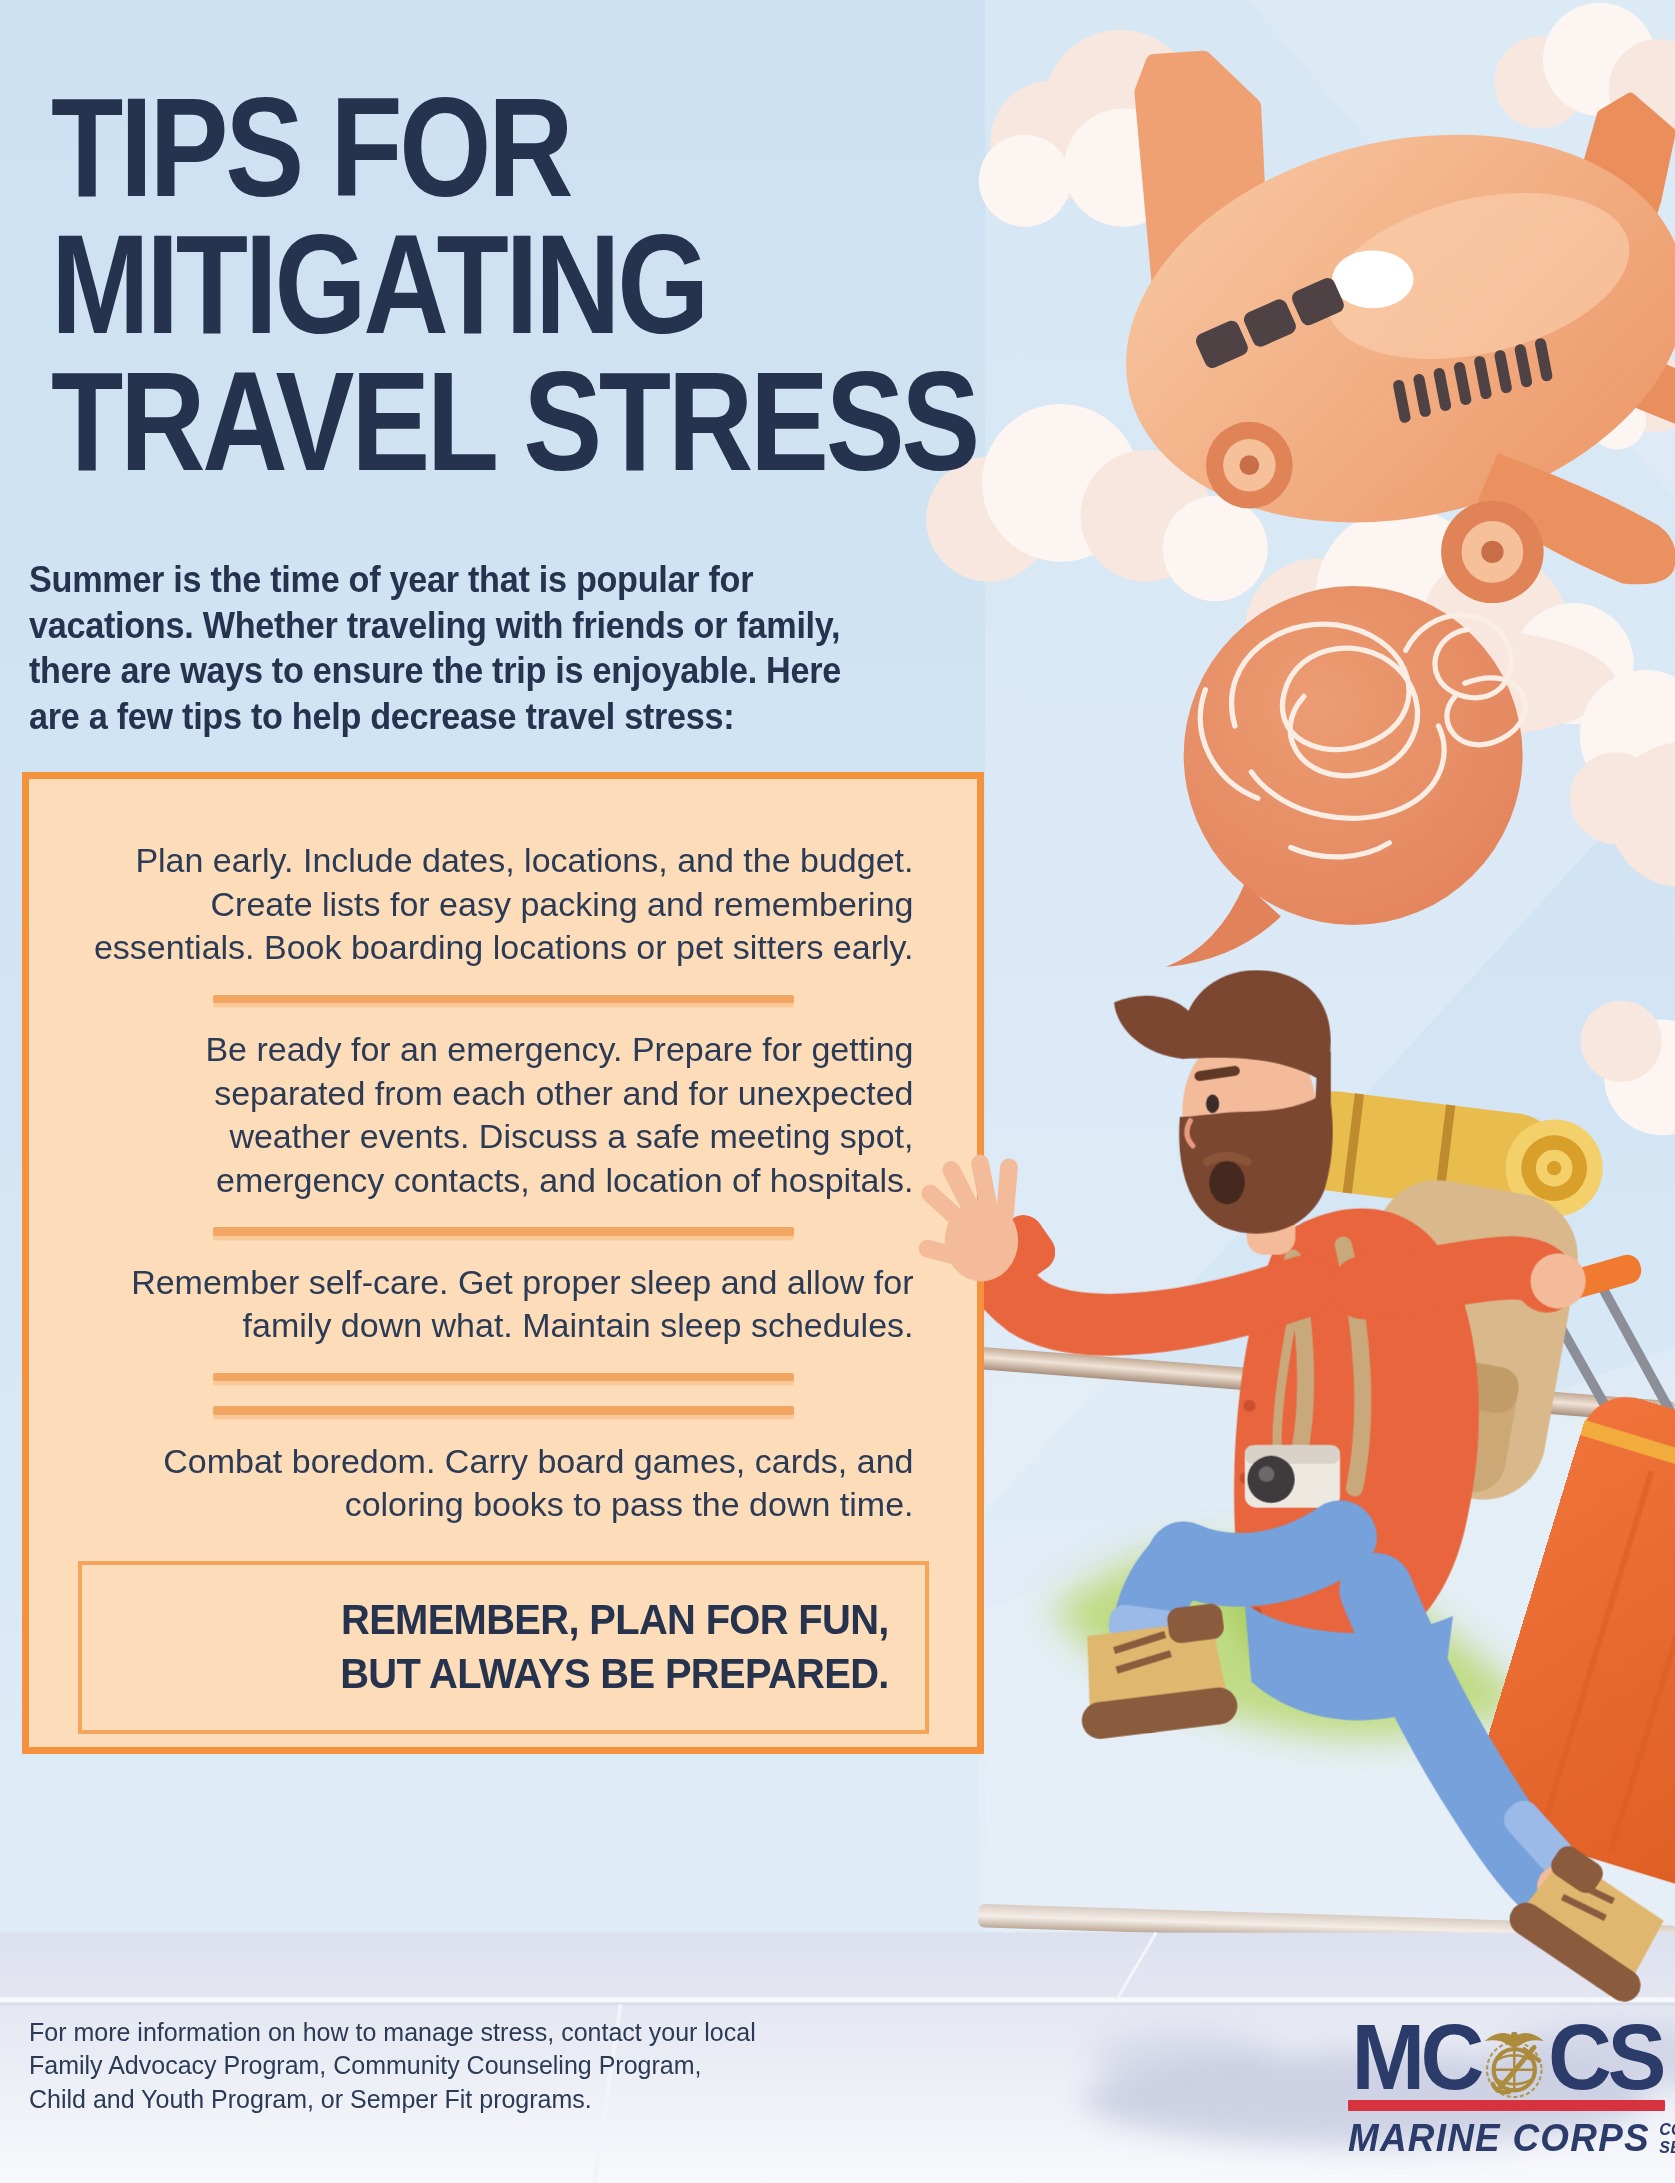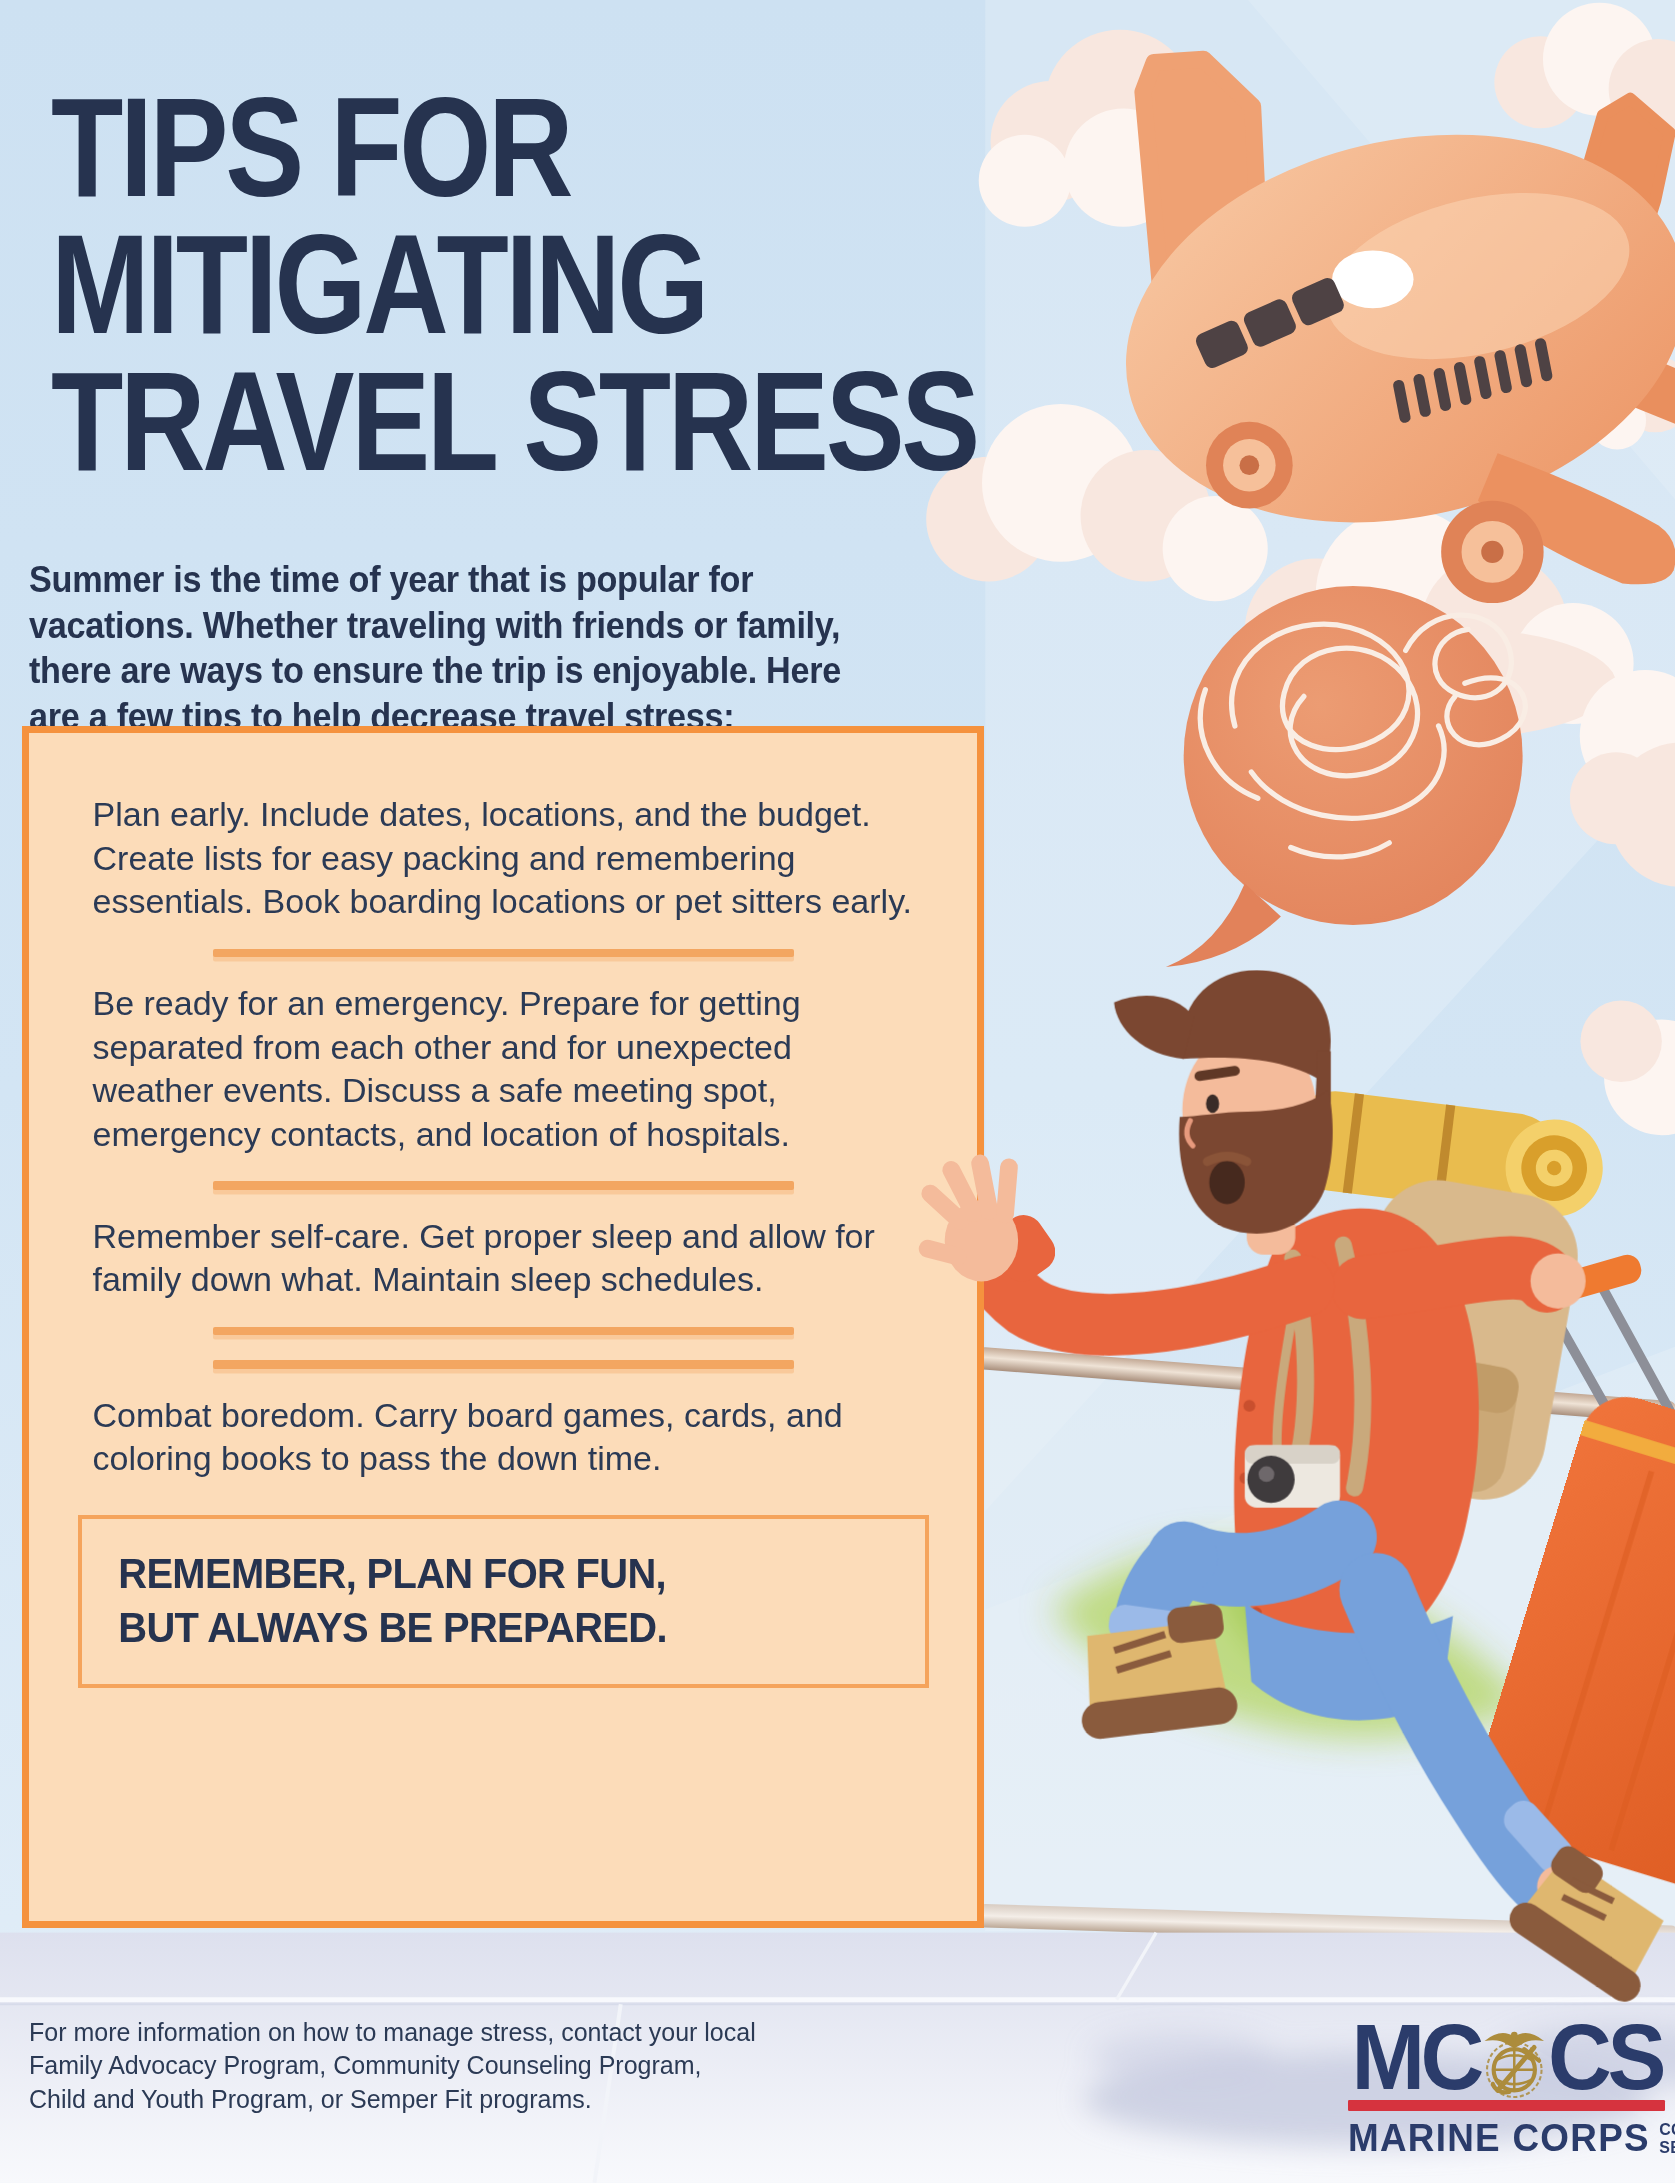--- a/index.html
+++ b/index.html
@@ -10,40 +10,40 @@
   }
   .scene{position:absolute;left:0;top:0;z-index:1;}
   .hand-overlay{position:absolute;left:917px;top:1145px;z-index:3;}
   .layer{position:absolute;z-index:2;}
 
   .title{left:51px;top:79px;font-size:141px;font-weight:bold;line-height:0.97;
     letter-spacing:-4px;transform:scaleX(.84);transform-origin:left top;color:#26334F;}
   .intro{left:29px;top:557px;font-size:36px;font-weight:bold;line-height:1.27;
     letter-spacing:-0.3px;transform:scaleX(.95);transform-origin:left top;color:#26334F;}
 
-  .tips-box{left:22px;top:726px;width:962px;height:1202px;box-sizing:border-box;
-    border:7.2px solid #F5923E;background:#FCDCB9;text-align:left;
+  .tips-box{left:22px;top:772px;width:962px;height:982px;box-sizing:border-box;
+    border:7.2px solid #F5923E;background:#FCDCB9;text-align:right;
     padding:60px 46px 0 46px;}
   .tip{font-size:34px;line-height:1.28;color:#2B3A55;max-width:821px;margin:0 auto;}
   .divider{width:581px;height:8.5px;background:#F3A661;margin:25px auto;border-radius:2px;
     box-shadow:0 4.6px 0 rgba(243,166,97,0.35);}
   .reminder-box{margin:34px auto 0;width:851px;box-sizing:border-box;
     border:4.6px solid #F5A45C;padding:28px 16px;}
   .reminder-line{font-size:42px;font-weight:bold;line-height:1.3;letter-spacing:-0.7px;
     color:#26334F;transform:scaleX(.95);}
 
   .footer{left:29px;top:2016px;font-size:25px;line-height:1.33;color:#2B3A55;}
 
   .logo{left:1348px;top:2005px;width:317px;color:#2B3C6B;}
   .logo-top{display:flex;align-items:flex-end;justify-content:center;height:99px;}
   .logo-letters{font-size:93px;font-weight:bold;letter-spacing:-4.6px;line-height:1;
     transform:scaleX(.95);transform-origin:center bottom;}
   .emblem{width:104px;height:104px;margin:0 -10.5px -12px -10.5px;position:relative;z-index:1;}
   .logo-bar{height:10.5px;background:#D6333E;margin-top:-4px;border-radius:1.3px;}
-  .logo-bottom{display:flex;align-items:center;justify-content:space-between;margin-top:6.6px;}
+  .logo-bottom{display:flex;align-items:center;justify-content:space-between;margin-top:6.6px;font-style:italic;}
   .logo-marine{font-size:38px;font-weight:bold;letter-spacing:1.3px;transform:scaleX(.97);
     transform-origin:left center;white-space:nowrap;}
   .logo-community{font-size:16px;font-weight:bold;line-height:1.08;letter-spacing:0.3px;text-align:left;}
 </style>
 </head>
 <body>
 
 <div class="page">
 
   <svg class="scene" width="1675" height="2183" viewBox="0 0 2550 3323" aria-hidden="true">

